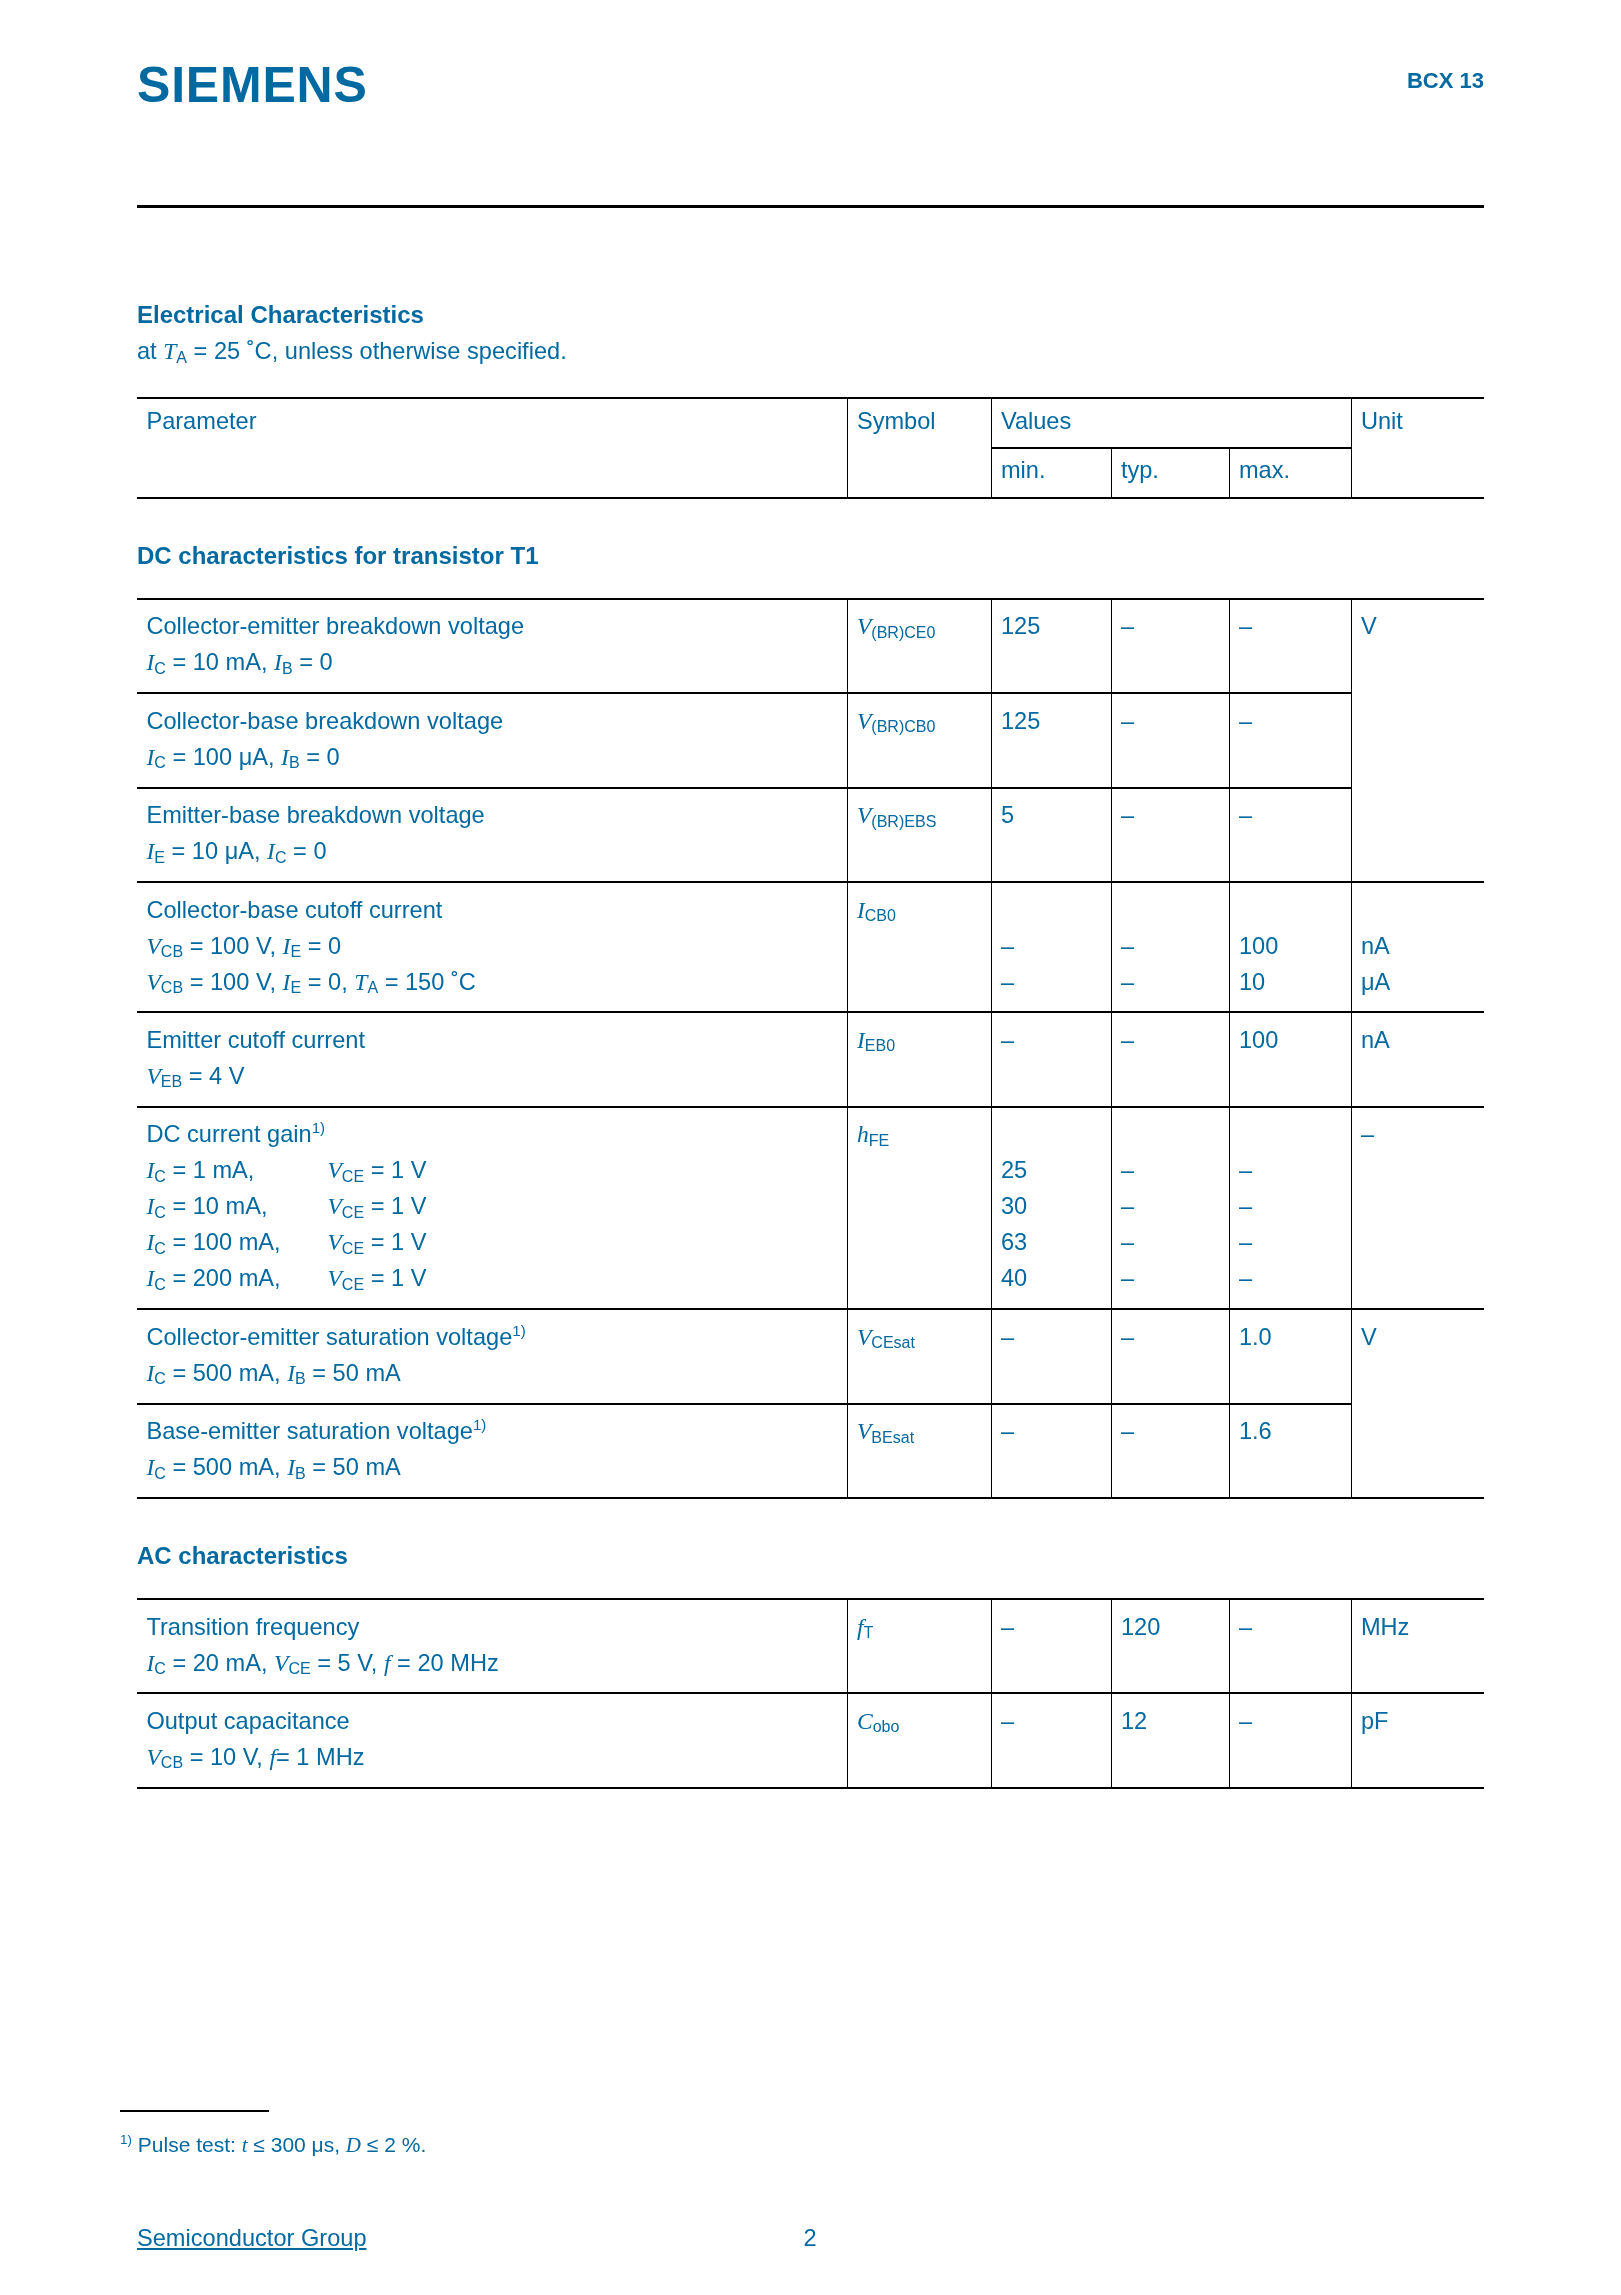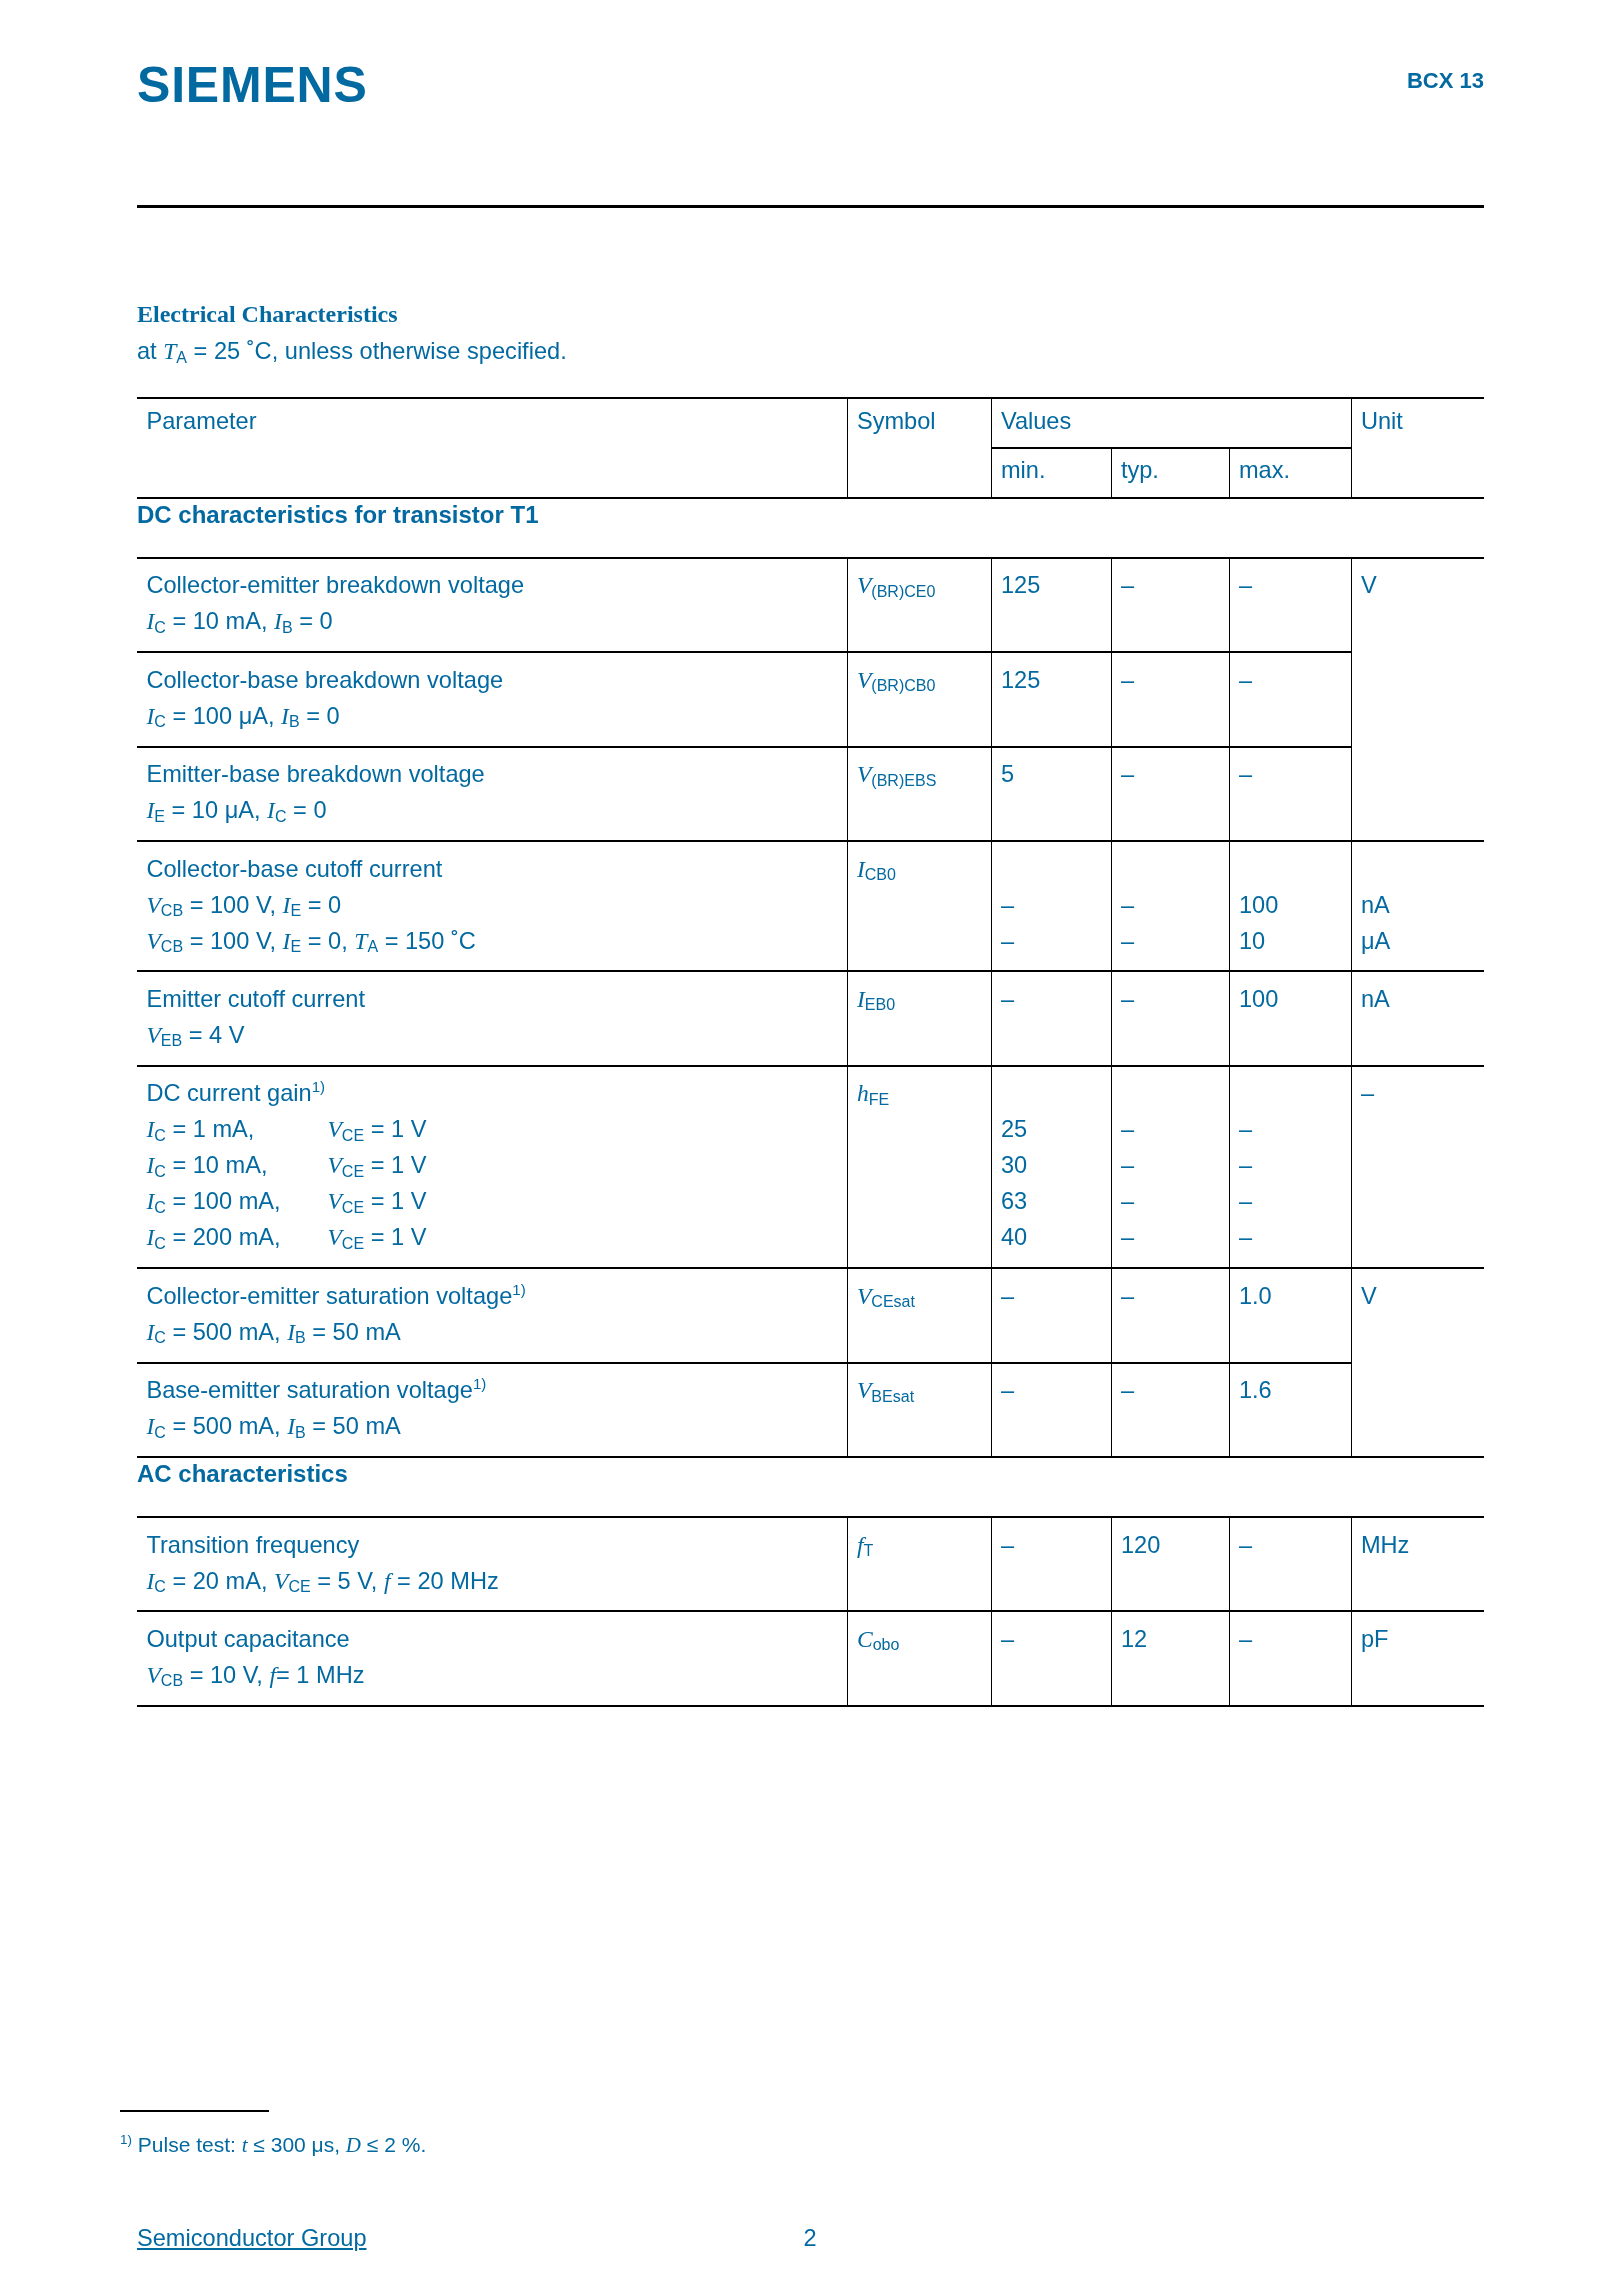--- a/index.html
+++ b/index.html
@@ -14,21 +14,21 @@
   }
   .inner { margin:0 138px 0 137px; }
 
   
   .masthead { display:flex; justify-content:space-between; align-items:flex-start; padding-top:57px; }
   .brand { font-size:50px; font-weight:bold; letter-spacing:0.8px; line-height:57px; }
   .part  { font-size:22px; font-weight:bold; line-height:35px; margin-top:6.3px; }
   .top-rule { height:3.1px; background:#000; margin-top:91px; }
 
   
-  .intro-title { margin-top:91px; font-size:24px; font-weight:bold; line-height:31px;font-family:Liberation Serif, serif; }
+  .intro-title { margin-top:91px; font-size:24px; font-weight:bold; line-height:31px; }
   .intro-cond  { font-size:23.6px; line-height:31px; margin-top:6.3px; }
 
   
   i, .rich i { font-family:"Liberation Serif", serif; font-style:italic; }
   sub { font-size:0.68em; line-height:0; vertical-align:baseline; position:relative; top:0.22em; }
   sup { font-size:0.64em; line-height:0; vertical-align:super; }
 
   
   table.spec { border-collapse:collapse; table-layout:fixed; width:1346px; }
   table.spec th, table.spec td {
@@ -45,21 +45,21 @@
   .bl { border-left:1.6px solid #000; }
 
   
   .hdr-table { margin-top:30px; border-top:2.4px solid #000; border-bottom:2.4px solid #000; }
   .hdr-table th { font-weight:bold; font-size:24px; padding-top:9.4px; padding-bottom:7.9px; }
   .hdr-table tr.h1 { height:49px; }
   .hdr-table tr.h2 { height:50px; }
   th.values { text-align:center; border-bottom:2.4px solid #000; }
 
   
-  .sec-head { font-size:24px; font-weight:bold; line-height:31px; margin-bottom:27px; }
+  .sec-head { font-size:24px; font-weight:bold; line-height:31px; margin-top:41px; margin-bottom:27px; }
 
   
   .data-table { border-top:2.4px solid #000; }
   .data-table td { border-bottom:2.4px solid #000; }
   .ln { line-height:36px; min-height:36px; white-space:nowrap; }
   td.val  { padding-left:12.6px; }
   td.unit { padding-left:11px; }
   .tcol { display:inline-block; width:181px; }
 
   

